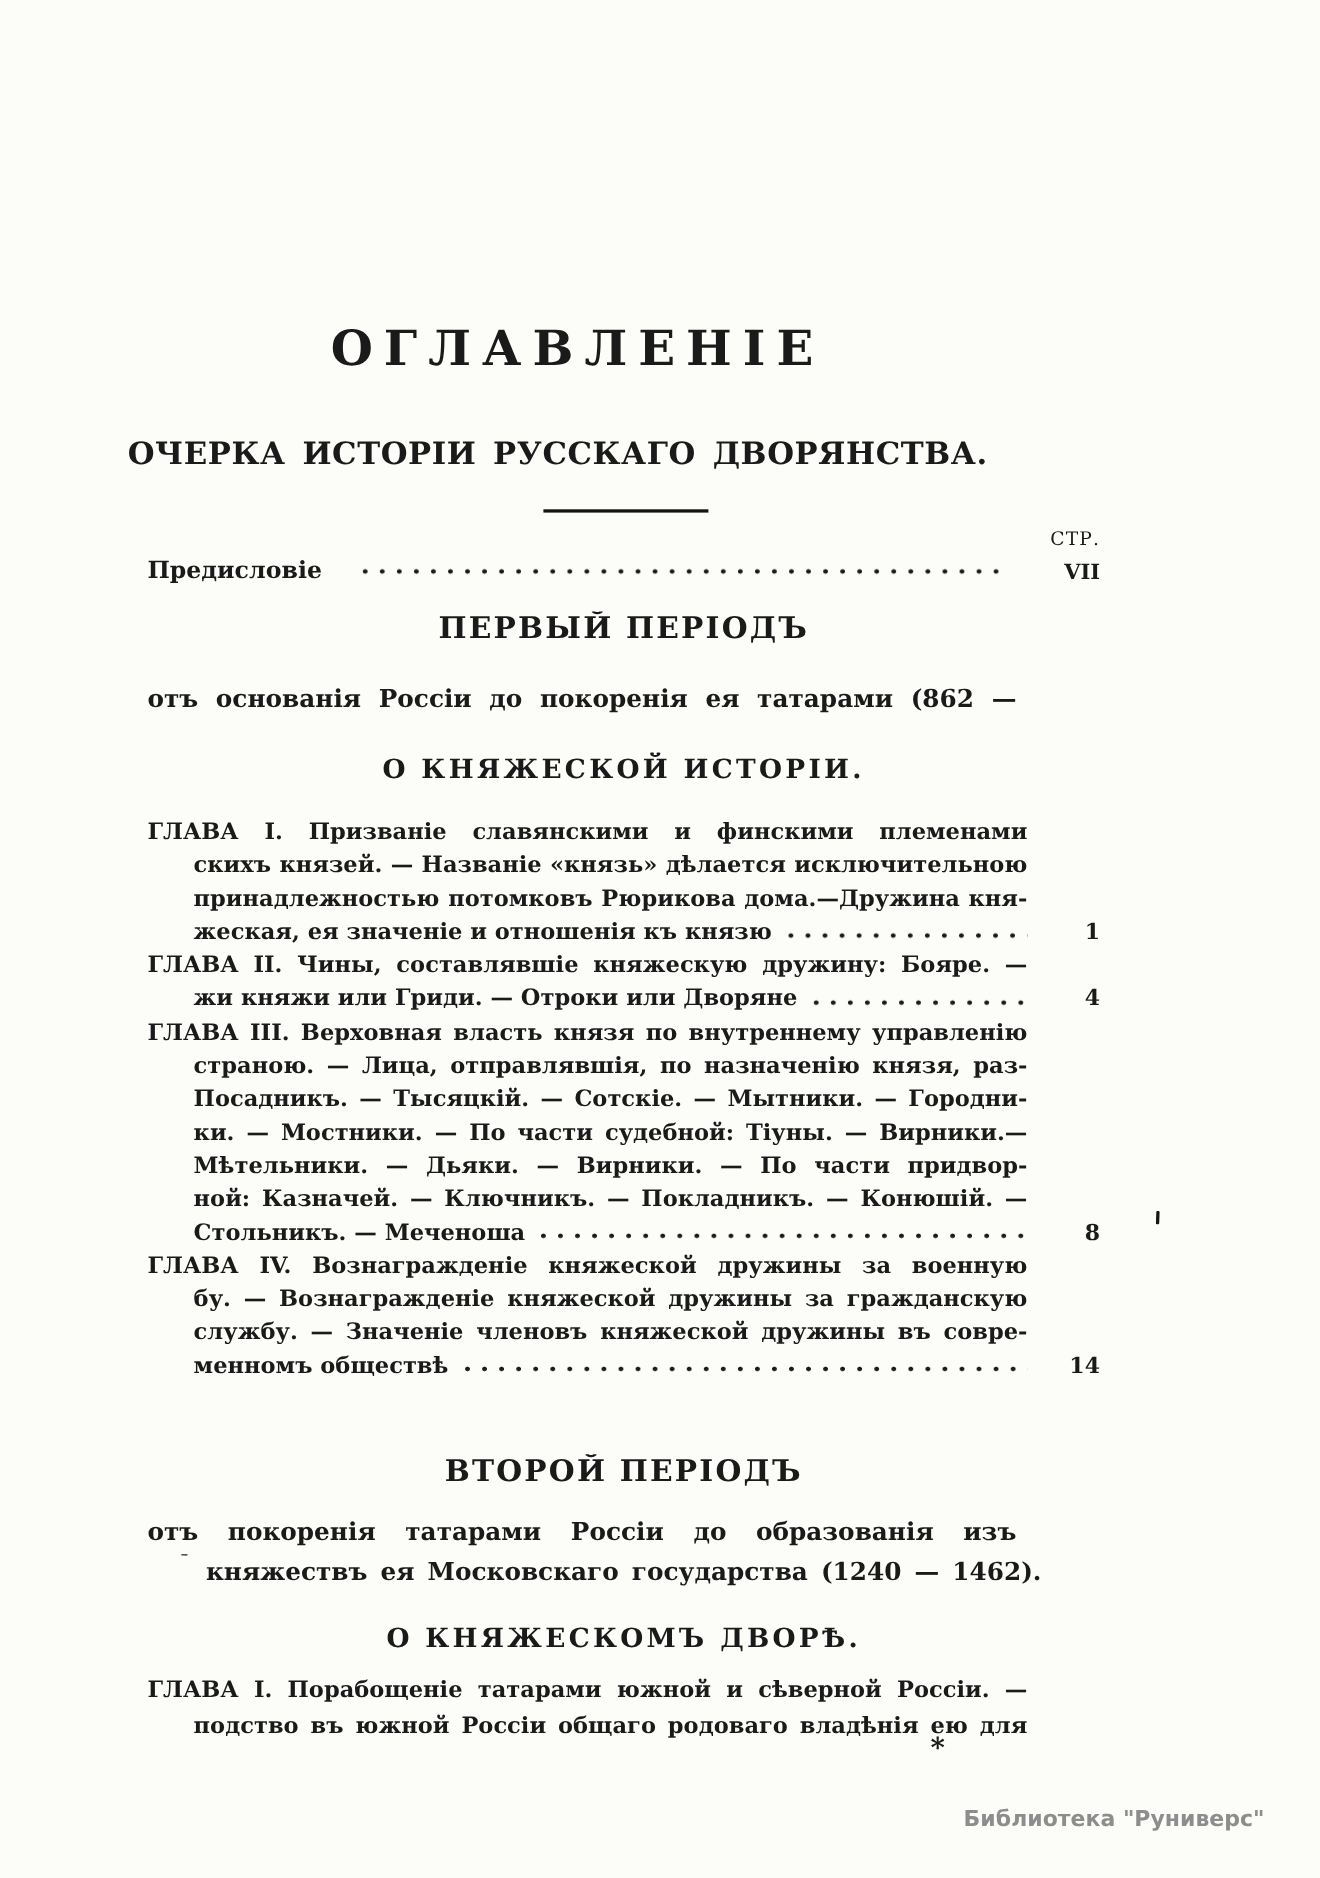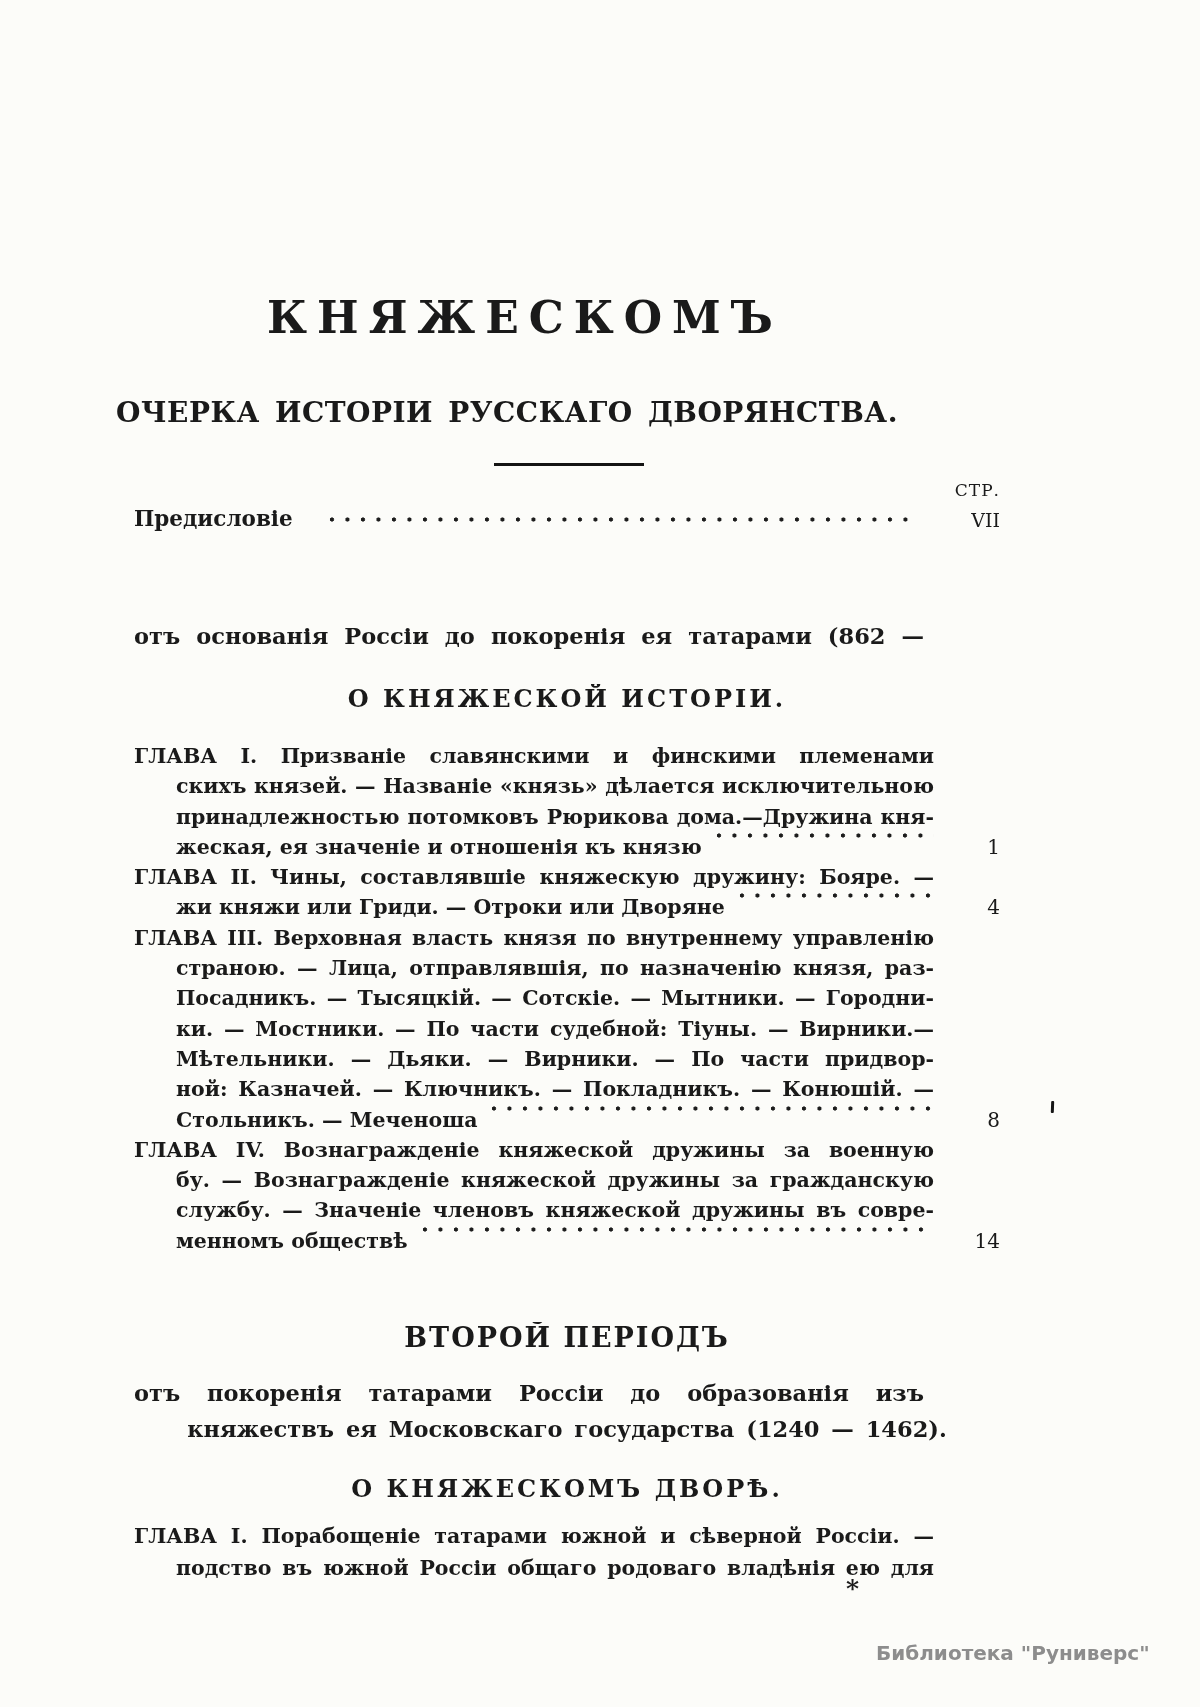--- a/index.html
+++ b/index.html
@@ -40,21 +40,21 @@
   }
   .preface-row {
     position: absolute; top: 501px; width: 100%; height: 30px;
     font-size: 21.5px; overflow: hidden;
   }
   .dots {
     flex: 1 1 auto; height: 7px; margin: 0 8px 8px 14px;
     background-image: radial-gradient(circle at 3px 3.5px, #1c1c1c 1.8px, transparent 2.4px);
     background-size: 15.5px 7px; background-repeat: repeat-x;
   }
-  .pg { flex: none; width: 58px; text-align: right; font-size: 20px; font-weight: normal; }
+  .pg { flex: none; width: 58px; text-align: right; font-size: 20px; font-weight: bold; }
   .preface-row .pg { font-size: 19px; }
 
   .period-heading {
     position: absolute; width: 100%; height: 36px;
     text-align: center; font-weight: bold; font-size: 27px;
     letter-spacing: 2px; white-space: nowrap; overflow: hidden;
   }
   .h-p1 { top: 556px; }
   .h-p2 { top: 1322px; }
 
@@ -79,21 +79,21 @@
   .toc-1 { top: 741px; }
   .toc-2 { top: 1521px; }
   .toc .line {
     font-weight: bold; font-size: 20.5px;
     height: 30.3px; line-height: 30.3px;
     padding-right: 66px; overflow: hidden;
   }
   .toc-2 .line { height: 31.5px; line-height: 31.5px; }
   .toc .just { text-align: justify; text-align-last: justify; }
   .toc .cont { padding-left: 42px; }
-  .toc .dotline { display: flex; padding-right: 0; text-align: left; }
+  .toc .dotline { display: flex; align-items: flex-end; padding-right: 0; text-align: left; }
   .toc .dotline .ltext { white-space: nowrap; }
 
   .footnote-mark {
     position: absolute; left: 846px; top: 1574px;
     font-weight: bold; font-size: 25px;
   }
   .artifact {
     position: absolute; left: 1051px; top: 1101px;
     width: 3px; height: 12px; background: #161616;
     border-radius: 1px; transform: rotate(2deg);
@@ -103,34 +103,35 @@
     font-family: "DejaVu Sans", "Liberation Sans", sans-serif;
     font-weight: bold; font-size: 20px; color: #8d8d8d;
     white-space: nowrap;
   }
 </style>
 </head>
 <body>
 
 <div class="content">
 
-  <div class="toc-title">КНЯЖЕСКОМЪ</div>
+  <div class="toc-title">ОГЛАВЛЕНІЕ</div>
 
   <div class="book-title">ОЧЕРКА ИСТОРІИ РУССКАГО ДВОРЯНСТВА.</div>
 
   <div class="rule"></div>
 
   <div class="page-col">СТР.</div>
 
   <div class="preface-row leader-row">
     <span class="ltext">Предисловіе</span>
     <span class="dots"></span>
     <span class="pg">VII</span>
   </div>
 
+  <div class="period-heading h-p1">ПЕРВЫЙ ПЕРІОДЪ</div>
 
   <div class="period-sub sub-p1">
     <div class="l justify">отъ основанія Россіи до покоренія ея татарами (862 — 1240).</div>
   </div>
 
   <div class="section-heading sec-p1">О КНЯЖЕСКОЙ ИСТОРІИ.</div>
 
   <div class="toc toc-1">
     <div class="line just">ГЛАВА I. Призваніе славянскими и финскими племенами варяго-рус-</div>
     <div class="line just cont">скихъ князей. — Названіе «князь» дѣлается исключительною</div>

